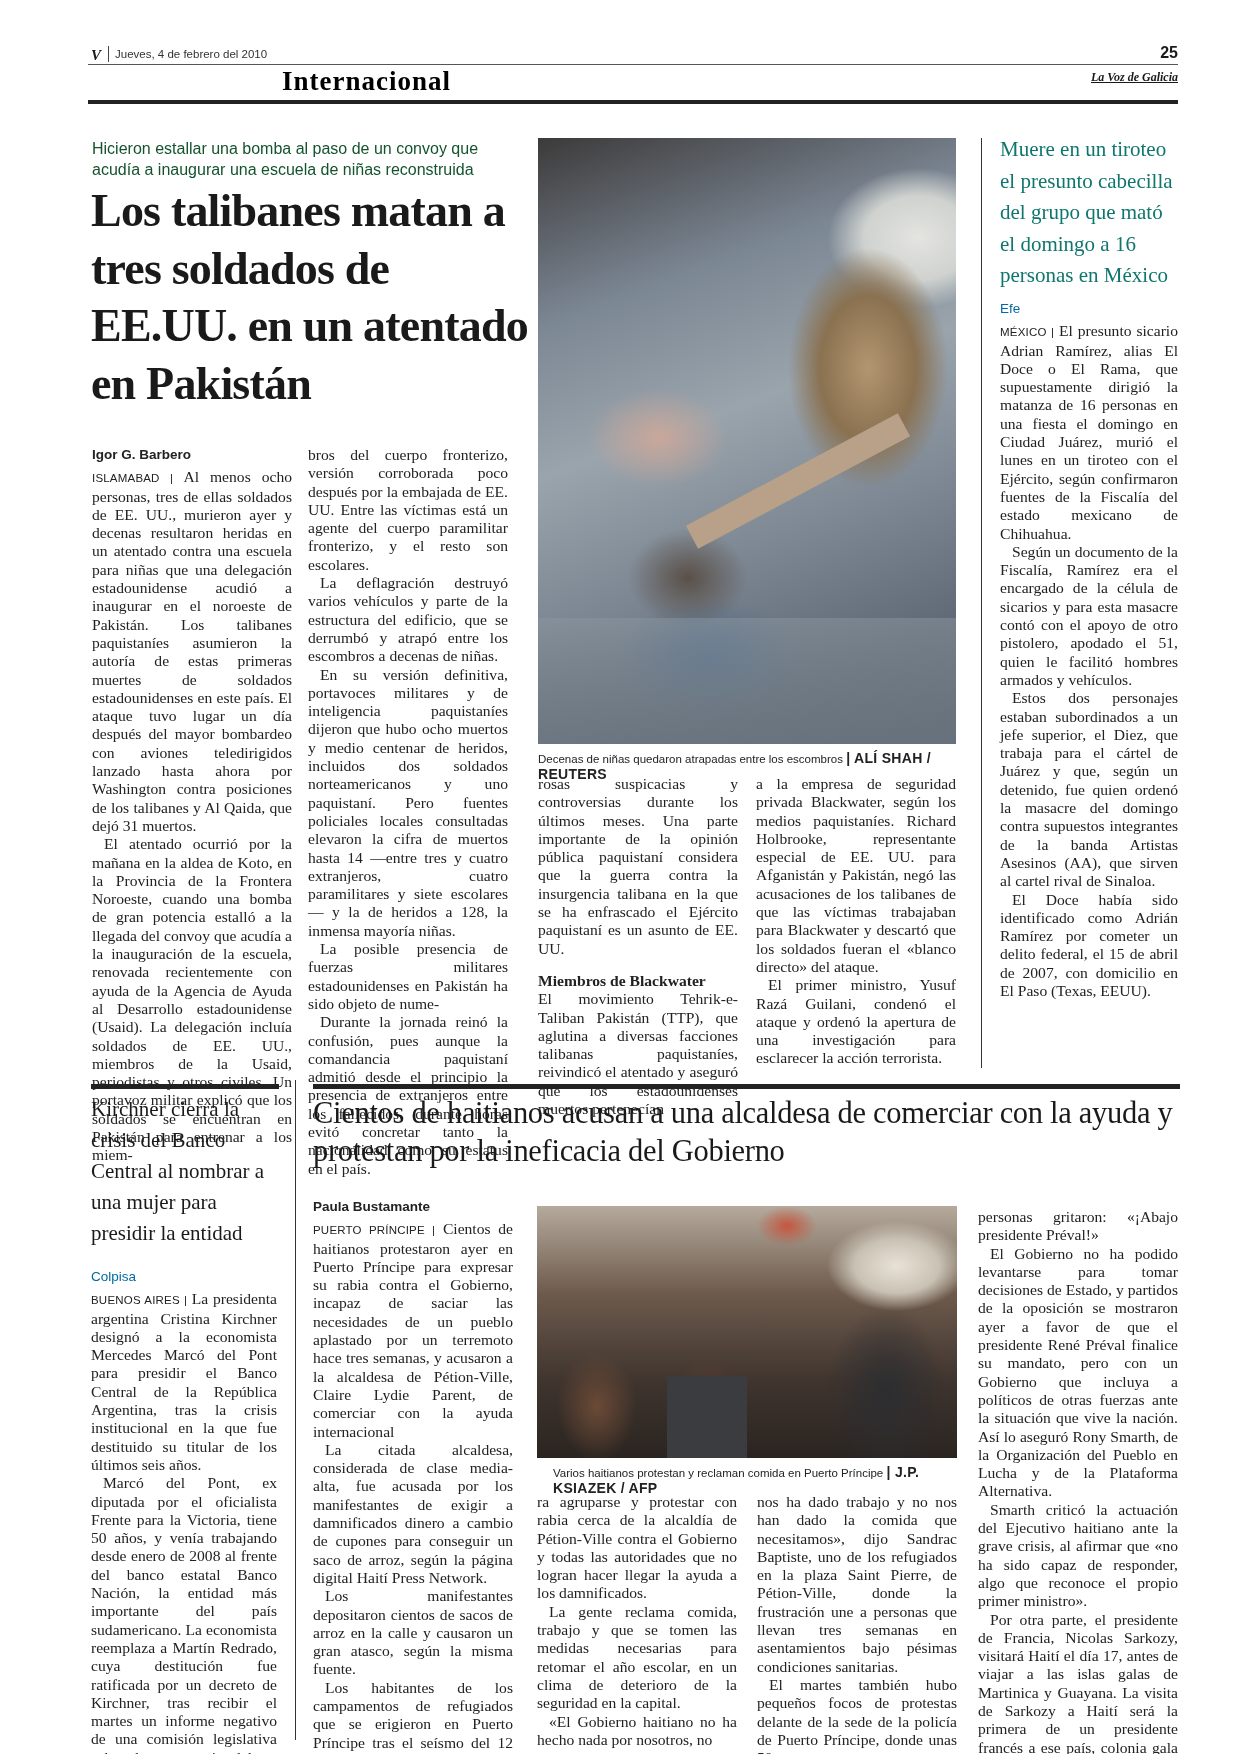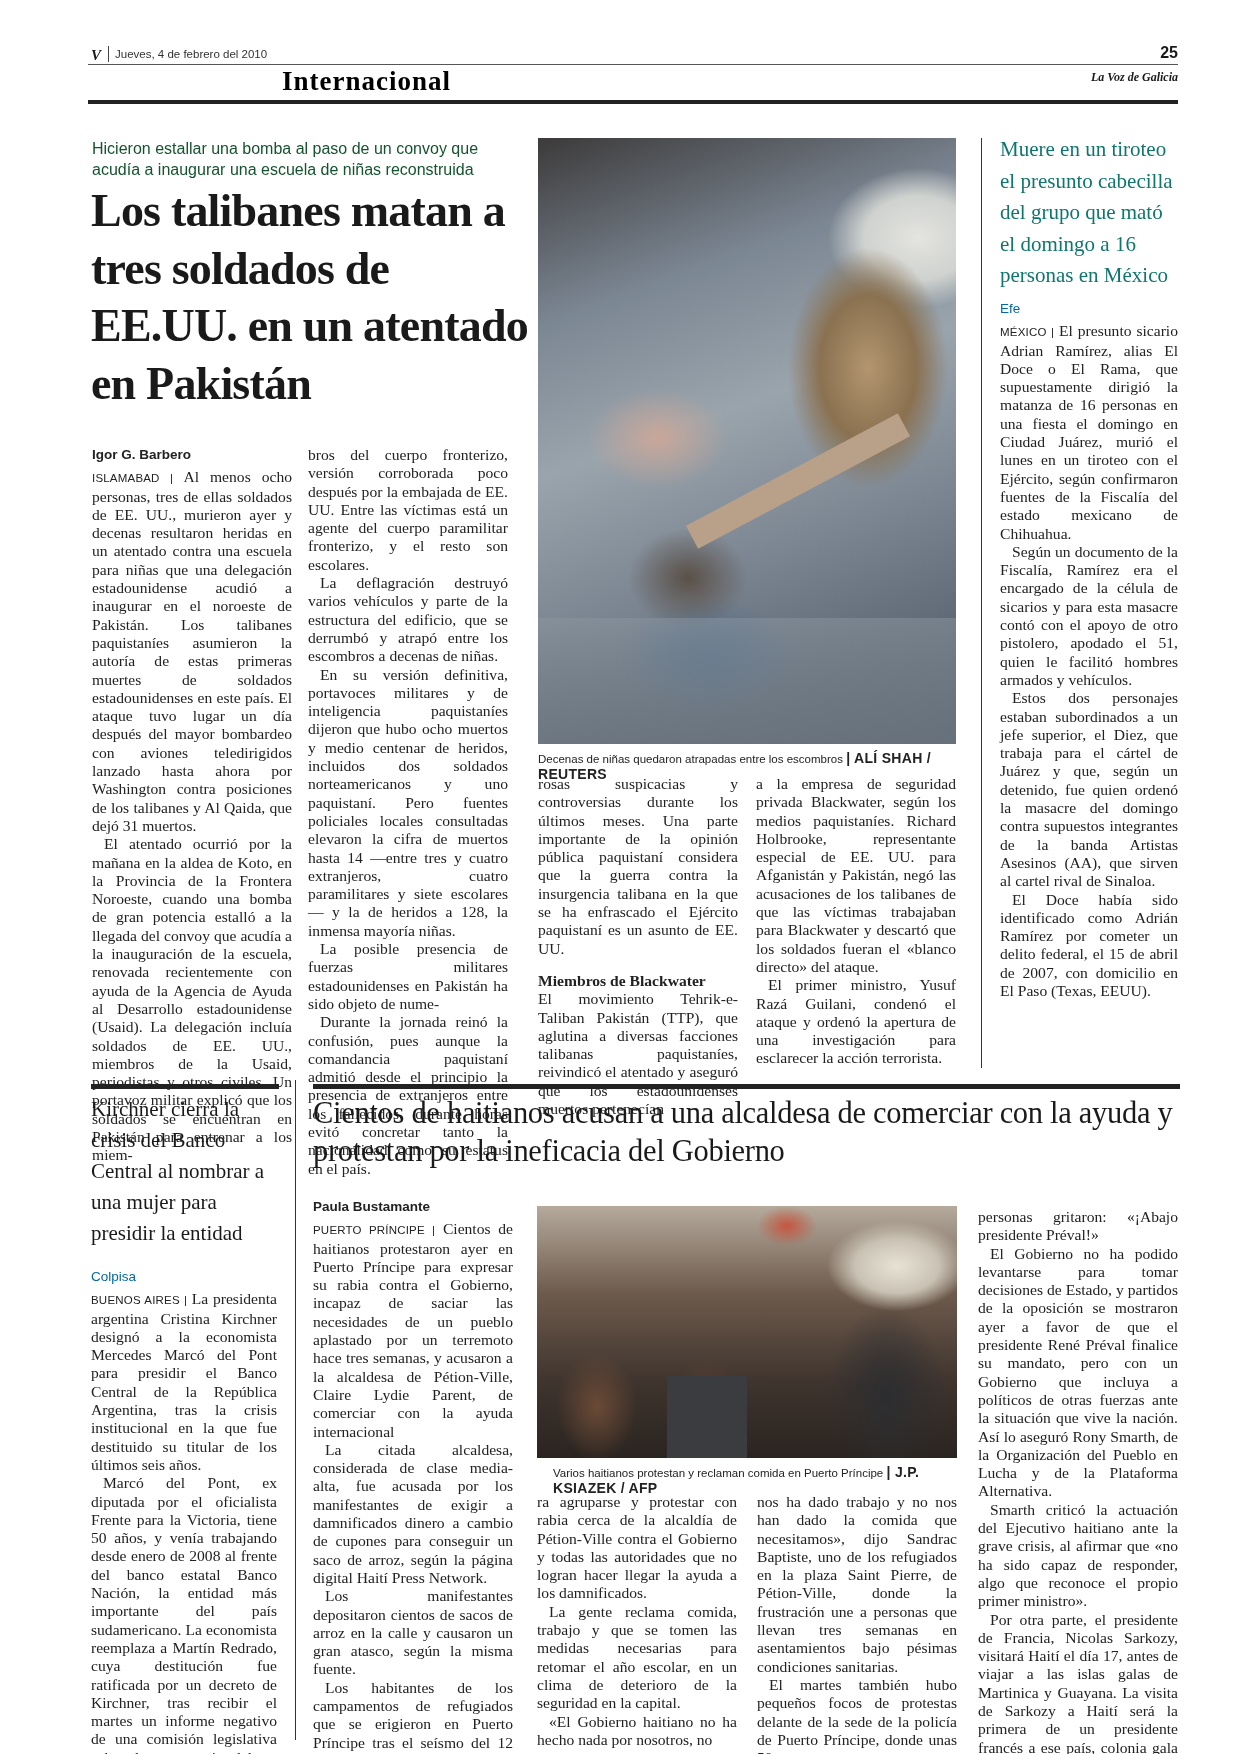--- a/index.html
+++ b/index.html
@@ -24,21 +24,21 @@
 </head>
 <body>
 
 <div class="abs" style="left:88px;top:42px;width:1090px;height:62px;">
   <span class="abs serif" style="left:3px;top:5px;font-size:15px;font-weight:bold;font-style:italic;">V</span>
   <div class="abs" style="left:20px;top:4px;width:1px;height:16px;background:#444;"></div>
   <span class="abs sans" style="left:27px;top:6px;font-size:11.5px;color:#333;">Jueves, 4 de febrero del 2010</span>
   <span class="abs sans" style="right:0;top:2px;font-size:16px;font-weight:bold;">25</span>
   <div class="abs" style="left:0;top:22px;width:1090px;height:1px;background:#555;"></div>
   <span class="abs serif" style="left:194px;top:24px;font-size:27px;font-weight:bold;color:#000000;letter-spacing:1px;">Internacional</span>
-  <span class="abs serif" style="right:0;top:28px;font-size:12px;font-style:italic;font-weight:bold;">La Voz de Galicia</span>
+  <span class="abs serif" style="right:0;top:28px;font-size:12px;font-style:italic;font-weight:bold;text-decoration:underline;">La Voz de Galicia</span>
   <div class="abs" style="left:0;top:58px;width:1090px;height:4px;background:#222;"></div>
 </div>
 
 <div class="abs sans" style="left:92px;top:138px;width:430px;font-size:16px;line-height:21px;color:#14532d;">Hicieron estallar una bomba al paso de un convoy que acudía a inaugurar una escuela de niñas reconstruida</div>
 <h1 class="abs serif" style="left:91px;top:182px;width:440px;margin:0;font-size:46px;line-height:57.5px;font-weight:bold;letter-spacing:-0.8px;color:#1a1a1a;">Los talibanes matan a tres soldados de EE.UU. en un atentado en Pakistán</h1>
 
 <div class="abs body-text" style="left:92px;top:446px;width:200px;">
   <div class="byline">Igor G. Barbero</div>
   <p class="first"><span class="place">ISLAMABAD |</span> <span>Al menos ocho personas, tres de ellas soldados de EE. UU., murieron ayer y decenas resultaron heridas en un atentado contra una escuela para niñas que una delegación estadounidense acudió a inaugurar en el noroeste de Pakistán. Los talibanes paquistaníes asumieron la autoría de estas primeras muertes de soldados estadounidenses en este país. El ataque tuvo lugar un día después del mayor bombardeo con aviones teledirigidos lanzado hasta ahora por Washington contra posiciones de los talibanes y Al Qaida, que dejó 31 muertos.</span></p>
   <p>El atentado ocurrió por la mañana en la aldea de Koto, en la Provincia de la Frontera Noroeste, cuando una bomba de gran potencia estalló a la llegada del convoy que acudía a la inauguración de la escuela, renovada recientemente con ayuda de la Agencia de Ayuda al Desarrollo estadounidense (Usaid). La delegación incluía soldados de EE. UU., miembros de la Usaid, periodistas y otros civiles. Un portavoz militar explicó que los soldados se encuentran en Pakistán para entrenar a los miem-</p>

